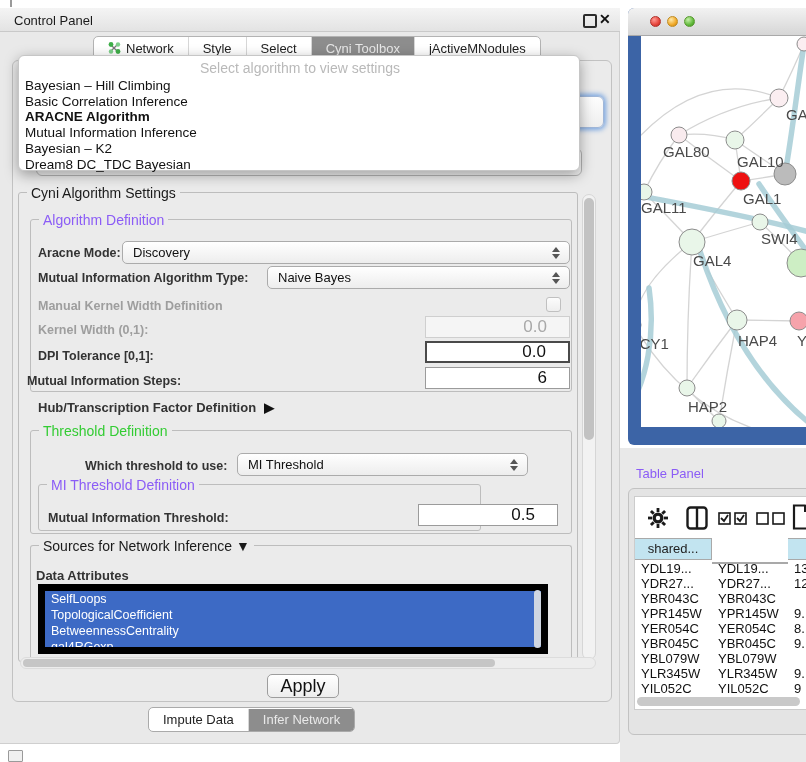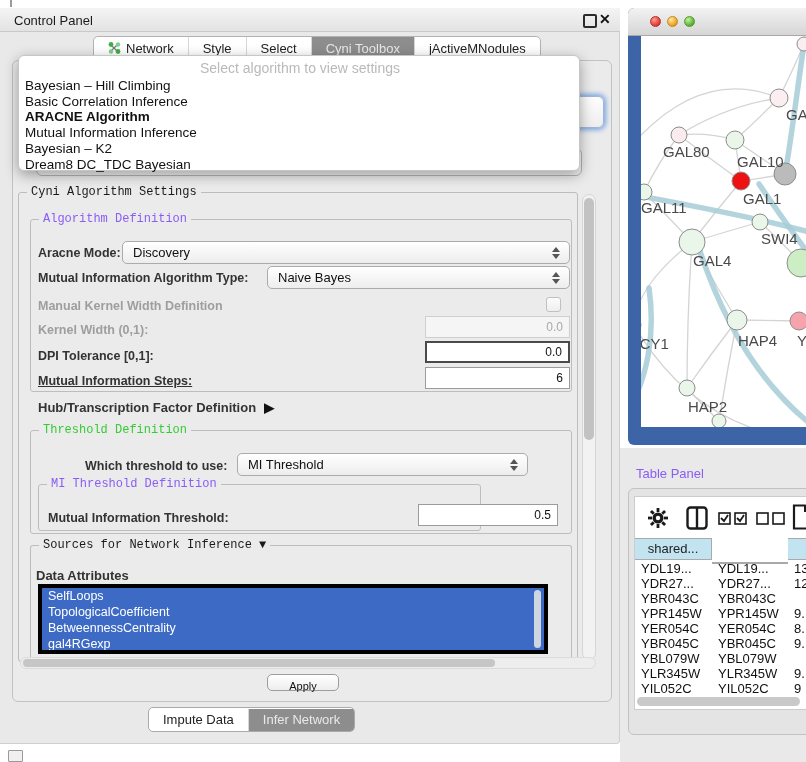--- a/index.html
+++ b/index.html
@@ -29,45 +29,45 @@
   .bg-combo-top{left:572px;top:96px;width:30px;height:30px;border:1px solid #9fb6d8;border-radius:0 6px 6px 0;background:linear-gradient(#fdfdfd,#eee);box-shadow:0 0 5px 2px #7aa6e0;}
   .bg-combo{left:36px;top:148px;width:546px;height:28px;border:1px solid #b5b5b5;border-radius:6px;background:linear-gradient(#fff,#f1f1f1);box-sizing:border-box;font-size:13px;color:#9a9a9a;line-height:28px;padding-left:12px;}
   
   .popup{left:18px;top:55px;width:562px;height:116px;background:#ffffff;border:1px solid #c6c6c6;border-radius:6px;box-shadow:0 4px 14px rgba(0,0,0,.35);box-sizing:border-box;z-index:30;}
   .popup-placeholder{left:0;top:4px;width:562px;text-align:center;font-size:14px;color:#b9b9b9;}
   .popup-opts{left:6px;top:22px;width:550px;}
   .popup-opt{font-size:13.5px;color:#111;line-height:15.7px;white-space:nowrap;}
   .popup-opt.hl{font-weight:bold;}
   
   .group{border:1px solid #bdbdbd;border-radius:3px;box-sizing:border-box;}
-  .group-title{position:absolute;top:-8px;left:8px;background:#ebebeb;padding:0 4px;font-size:12px;white-space:nowrap;font-family:Liberation Mono, monospace;}
+  .group-title{position:absolute;top:-8px;left:8px;background:#ebebeb;padding:0 4px;font-size:14px;white-space:nowrap;}
   .t-black{color:#1a1a1a;}
   .t-blue{color:#8b5cf6;}
   .t-green{color:#33cc33;}
   .flabel{font-size:12.5px;font-weight:bold;color:#333;white-space:nowrap;}
   .flabel.dis{color:#9e9e9e;}
   .combo{background:linear-gradient(#ffffff,#ededed);border:1px solid #ababab;border-radius:5px;box-sizing:border-box;font-size:13px;color:#111;display:flex;align-items:center;padding-left:10px;}
   .stepper{position:absolute;right:9px;top:50%;transform:translateY(-50%);width:8px;height:12px;}
   .stepper:before,.stepper:after{content:"";position:absolute;left:0;border-left:4px solid transparent;border-right:4px solid transparent;}
   .stepper:before{top:0;border-bottom:5px solid #555;}
   .stepper:after{bottom:0;border-top:5px solid #555;}
-  .tfield{border:1px solid #9b9b9b;background:#ffffff;box-sizing:border-box;font-size:12px;color:#111;text-align:right;padding:0 6px;line-height:20px;}
+  .tfield{border:1px solid #9b9b9b;background:#ffffff;box-sizing:border-box;font-size:17px;color:#111;text-align:right;padding:0 22px;line-height:20px;}
   .tfield.dis{background:#f5f5f5;border:1px solid #cfcfcf;color:#a8a8a8;}
   .tfield.strong{border:2px solid #4a4a4a;line-height:18px;}
   .checkbox{width:13px;height:13px;border:1px solid #c0c0c0;border-radius:3px;background:linear-gradient(#fcfcfc,#eee);}
   .arrow-r{display:inline-block;margin-left:8px;color:#111;font-size:13px;}
   
-  .attr-list{background:#ffffff;border:4px solid #000000;box-sizing:border-box;overflow:hidden;}
+  .attr-list{background:#ffffff;border:7px solid #000000;box-sizing:border-box;overflow:hidden;}
   .attr-item{height:16px;line-height:16px;background:#3d6ac5;color:#ffffff;font-size:12.5px;padding-left:6px;white-space:nowrap;}
   
   .vtrack{background:#f2f2f2;border:1px solid #d6d6d6;border-radius:7px;box-sizing:border-box;}
   .vthumb{background:#c2c2c2;border-radius:6px;}
   .hthumb{background:#c6c6c6;border-radius:6px;}
   
-  .apply-btn{left:267px;top:674px;width:72px;height:17px;background:linear-gradient(#ffffff,#ededed);border:1px solid #9d9d9d;border-radius:5px;font-size:11px;color:#111;text-align:center;line-height:22px;box-sizing:border-box;}
+  .apply-btn{left:267px;top:674px;width:72px;height:24px;background:linear-gradient(#ffffff,#ededed);border:1px solid #9d9d9d;border-radius:5px;font-size:18px;color:#111;text-align:center;line-height:22px;box-sizing:border-box;}
   .bottom-tabbar{left:148px;top:707px;height:23px;background:#ffffff;border:1px solid #aaaaaa;border-radius:5px;display:flex;align-items:center;overflow:hidden;}
   
   .net-frame{left:628px;top:8px;width:178px;height:437px;background:#3c64a6;border-radius:6px 0 0 6px;}
   .net-titlebar{left:628px;top:8px;width:178px;height:28px;background:linear-gradient(#f2f2f2,#d6d6d6);border-bottom:1px solid #a9a9a9;border-radius:6px 0 0 0;box-sizing:border-box;}
   .tl{width:11px;height:11px;border-radius:50%;top:16px;box-sizing:border-box;}
   .tl.red{left:650px;background:radial-gradient(circle at 35% 30%,#ff9a94,#e6453c 60%,#b3221a);border:1px solid #b0322c;}
   .tl.yellow{left:667px;background:radial-gradient(circle at 35% 30%,#ffe9a8,#f0a929 60%,#c07c0a);border:1px solid #c08b22;}
   .tl.green{left:684px;background:radial-gradient(circle at 35% 30%,#c6f0a9,#62ba3c 60%,#3c8f1d);border:1px solid #58992f;}
   .net-canvas{left:641px;top:36px;width:165px;height:391px;background:#ffffff;overflow:hidden;}
   
@@ -145,21 +145,21 @@
 <div class="abs combo" style="left:267px;top:266px;width:303px;height:23px;">
   <span>Naive Bayes</span>
   <span class="stepper"></span>
 </div>
 <div class="abs flabel dis" style="left:38px;top:299px;">Manual Kernel Width Definition</div>
 <div class="abs checkbox" style="left:546px;top:297px;"></div>
 <div class="abs flabel dis" style="left:38px;top:323px;">Kernel Width (0,1):</div>
 <div class="abs tfield dis" style="left:425px;top:316px;width:145px;height:22px;">0.0</div>
 <div class="abs flabel" style="left:38px;top:349px;">DPI Tolerance [0,1]:</div>
 <div class="abs tfield strong" style="left:425px;top:341px;width:145px;height:22px;">0.0</div>
-<div class="abs flabel" style="left:38px;top:374px;text-decoration:underline;">Mutual Information Steps:</div>
+<div class="abs flabel" style="left:27px;top:374px;">Mutual Information Steps:</div>
 <div class="abs tfield" style="left:425px;top:367px;width:145px;height:22px;">6</div>
 
 <div class="abs flabel" style="left:38px;top:400px;font-size:13px;">
   <span>Hub/Transcription Factor Definition</span><span class="arrow-r">▶</span>
 </div>
 
 <div class="abs group" style="left:30px;top:430px;width:542px;height:104px;">
   <span class="group-title t-green">Threshold Definition</span>
 </div>
 <div class="abs flabel" style="left:85px;top:459px;">Which threshold to use:</div>

